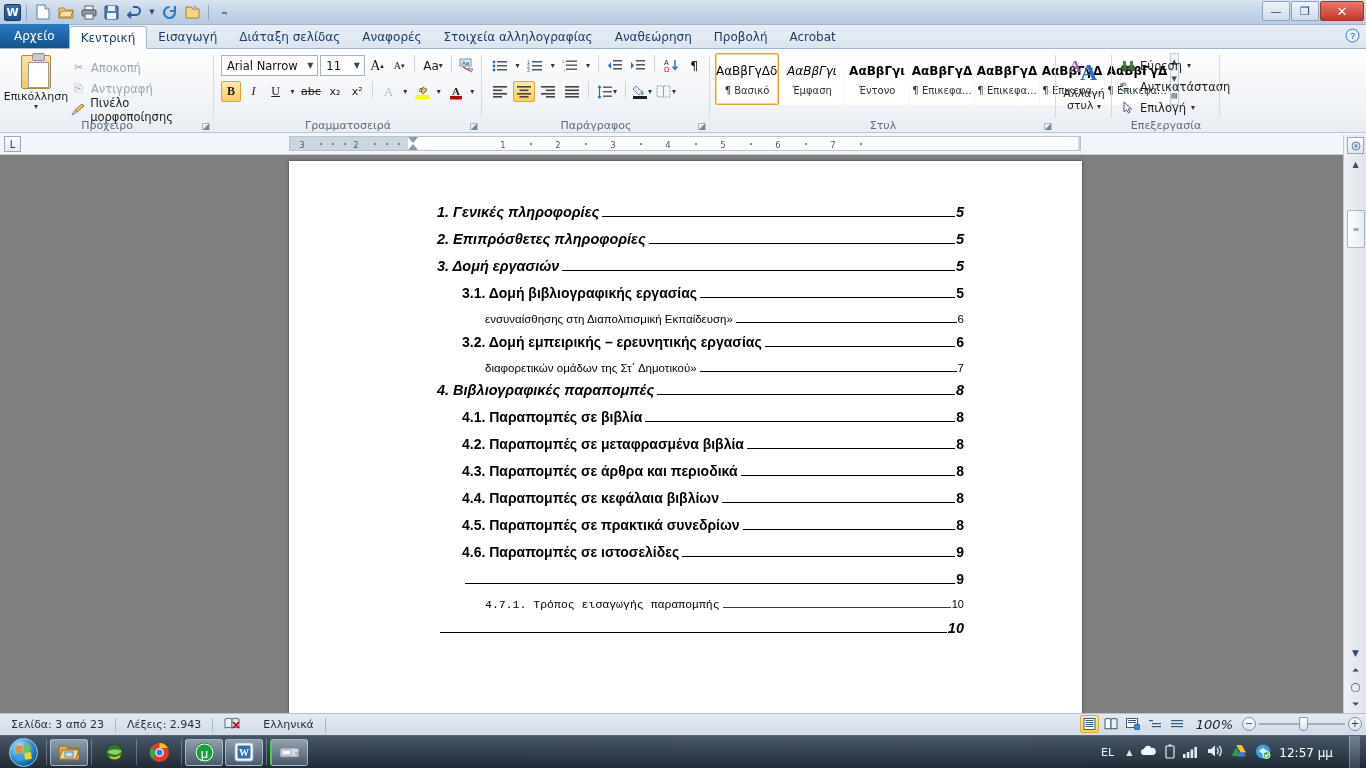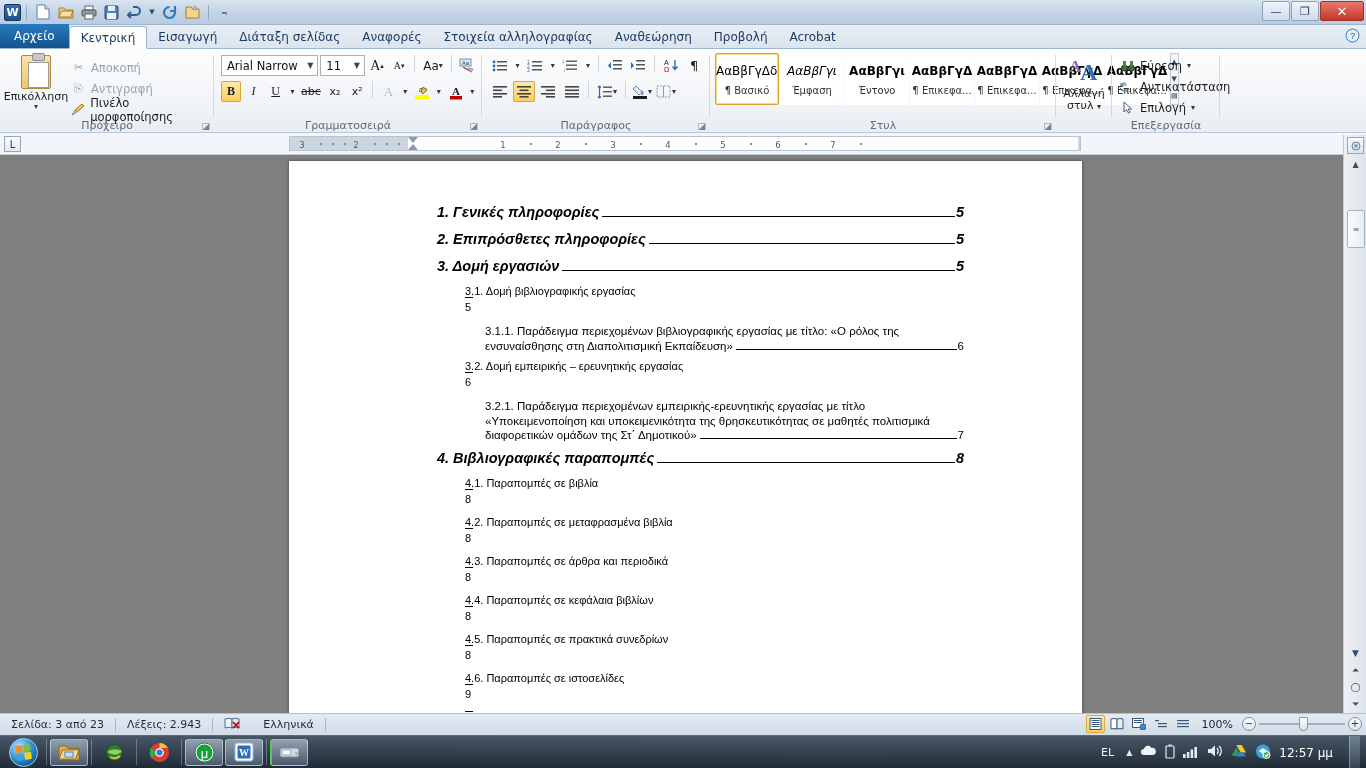--- a/index.html
+++ b/index.html
@@ -197,21 +197,21 @@
   }
   .content{ position:absolute; left:148px; top:43px; width:527px; }
 
   .toctitle{ font-family:"Liberation Sans", sans-serif; font-size:14px; font-weight:bold; color:#000; margin-bottom:27px;}
 
   .l1,.l2,.l3{
     position:relative; display:flex; align-items:baseline;
     font-family:"Liberation Sans", sans-serif; color:#000;
   }
   .l1{ font-size:14.5px; font-weight:bold; font-style:italic; margin-bottom:11px; }
-  .l2{ font-size:11px; font-weight:normal; margin-bottom:11px; padding-left:25px;flex-direction:column;}
+  .l2{ font-size:14px; font-weight:bold; margin-bottom:11px; padding-left:25px;}
   .l3{ font-size:11.5px; font-weight:normal; margin-bottom:7px; padding-left:48px;}
   .ttext{ white-space:normal; }
   .l3 .ttext{ line-height:14.5px;font-family:Liberation Mono, monospace; }
   .dots{
     flex:1; border-bottom:1px solid #000; margin:0 0 3px 3px; min-width:8px;
   }
   .l3 .dots{ border-bottom:1px solid #3a3a3a; }
   .pg{ margin-left:1px; }
   .l3 .pg{ font-size:11px; }
 
@@ -250,21 +250,21 @@
     position:absolute; left:0; top:713px; width:1366px; height:22px;
     background:linear-gradient(#e4eaf1,#d2dce7);
     border-top:1px solid #b3c1d0;
     display:flex; align-items:center; font-size:11px; color:#1c2a3a;
   }
   .sitem{ padding:0 11px; height:18px; display:flex; align-items:center; gap:5px;}
   .sdiv{ width:1px;height:14px;background:#a9b8c8; }
   .statusright{ position:absolute; right:4px; top:1px; display:flex; align-items:center; gap:3px;}
   .vbtn{ width:19px;height:18px;display:flex;align-items:center;justify-content:center;font-size:11px;color:#25405f;border:1px solid transparent;border-radius:2px;}
   .vbtn.on{ background:linear-gradient(#fdeab0,#f8cf62); border:1px solid #d9ab39;}
-  .zoomtxt{ font-size:11px;color:#16222e; padding:0 6px;}
+  .zoomtxt{ font-size:13px;color:#16222e; padding:0 6px;font-style:italic;}
   .zcirc{ width:14px;height:14px;border-radius:50%;border:1px solid #7d8e9f;
           background:linear-gradient(#fdfefe,#dde5ee);display:flex;align-items:center;justify-content:center;
           font-size:10px;line-height:10px;color:#2a3c4f;}
   .ztrack{ position:relative; width:86px;height:14px;display:flex;align-items:center;}
   .ztrack:before{ content:"";position:absolute;left:0;right:0;top:6px;height:2px;background:#9fadbc;}
   .zthumb{ position:absolute;left:40px;top:0;width:9px;height:14px;
            background:linear-gradient(#fbfcfd,#dae3ec);border:1px solid #8496a8;border-radius:1px 1px 4px 4px;}
 
   
   .taskbar{
@@ -778,36 +778,34 @@
           <span class="pg">5</span>
         </div>
 
         <div class="l2">
           <span class="ttext">3.1. Δομή βιβλιογραφικής εργασίας</span>
           <span class="dots"></span>
           <span class="pg">5</span>
         </div>
 
         <div class="wrapbox">
-          <span>3.1.1. Παράδειγμα περιεχομένων βιβλιογραφικής εργασίας με τίτλο: «Ο ρόλος της </span>
           <span class="lastline">
             <span>ενσυναίσθησης στη Διαπολιτισμική Εκπαίδευση»</span>
             <span class="dots"></span>
             <span class="pg">6</span>
           </span>
         </div>
 
         <div class="l2">
           <span class="ttext">3.2. Δομή εμπειρικής – ερευνητικής εργασίας</span>
           <span class="dots"></span>
           <span class="pg">6</span>
         </div>
 
         <div class="wrapbox">
-          <span>3.2.1. Παράδειγμα περιεχομένων εμπειρικής-ερευνητικής  εργασίας με τίτλο «Υποκειμενοποίηση και υποκειμενικότητα της θρησκευτικότητας σε μαθητές πολιτισμικά </span>
           <span class="lastline">
             <span>διαφορετικών ομάδων της Στ΄ Δημοτικού»</span>
             <span class="dots"></span>
             <span class="pg">7</span>
           </span>
         </div>
 
         <div class="l1">
           <span class="ttext">4. Βιβλιογραφικές παραπομπές</span>
           <span class="dots"></span>

